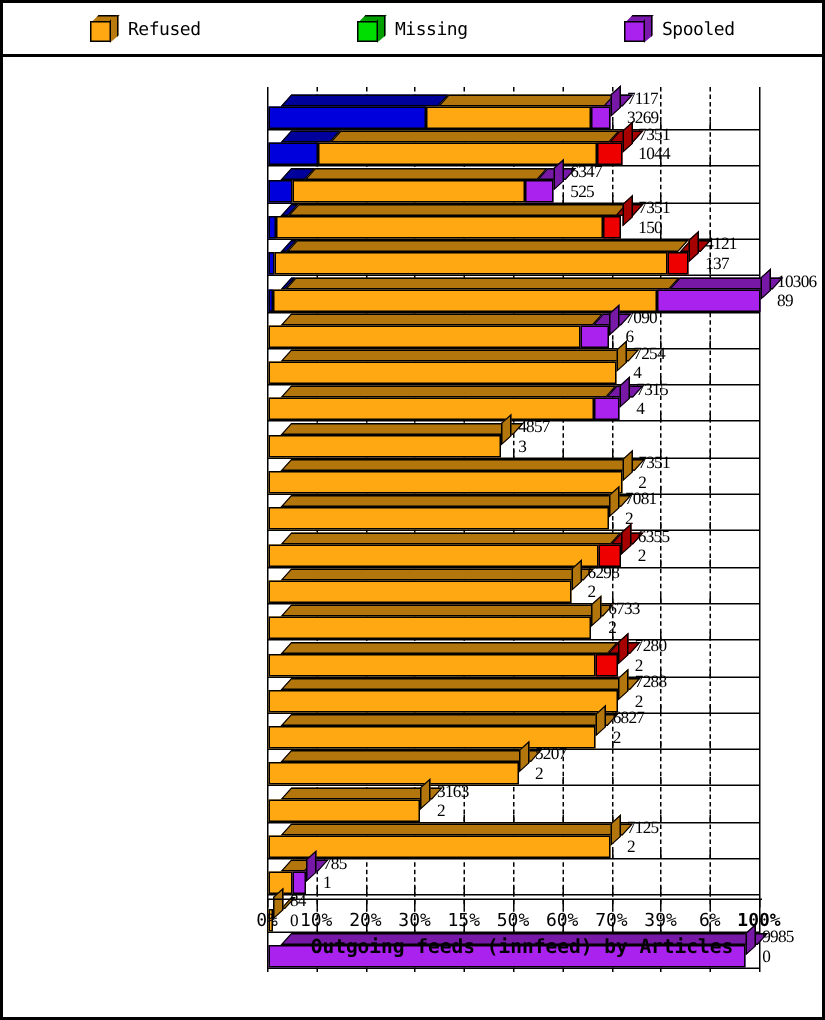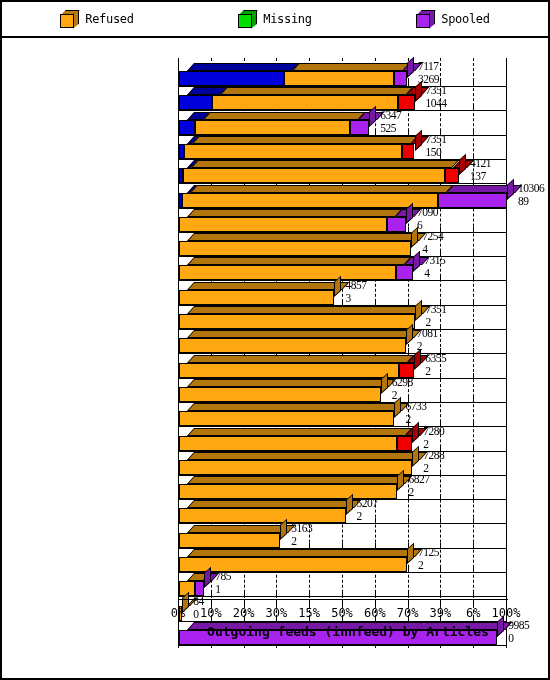--- a/index.html
+++ b/index.html
@@ -603,16 +603,16 @@
       <div class="xlabel" style="left: 164px;">50%</div>
       <div class="xtick" style="left: 196.8px;"></div>
       <div class="xlabel" style="left: 196.8px;">60%</div>
       <div class="xtick" style="left: 229.6px;"></div>
       <div class="xlabel" style="left: 229.6px;">70%</div>
       <div class="xtick" style="left: 262.4px;"></div>
       <div class="xlabel" style="left: 262.4px;">39%</div>
       <div class="xtick" style="left: 295.2px;"></div>
       <div class="xlabel" style="left: 295.2px;">6%</div>
       <div class="xtick" style="left: 328px;"></div>
-      <div class="xlabel" style="left: 328px;">100%</div>
+      <div class="xlabel" style="left: 328px; font-weight: bold;">100%</div>
     </div>
 
 </div>
 
 </body></html>

